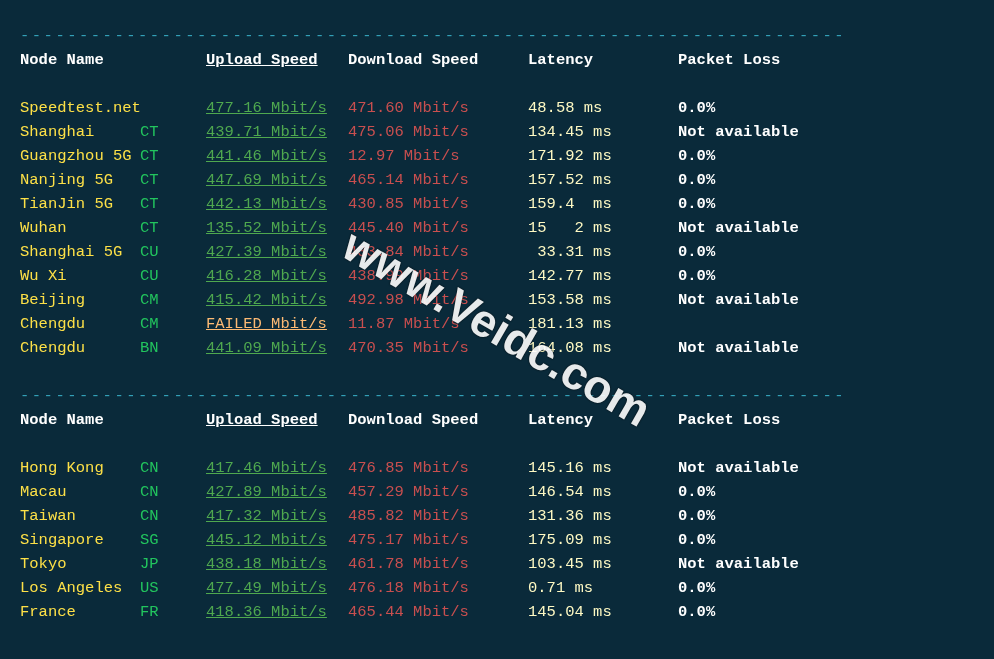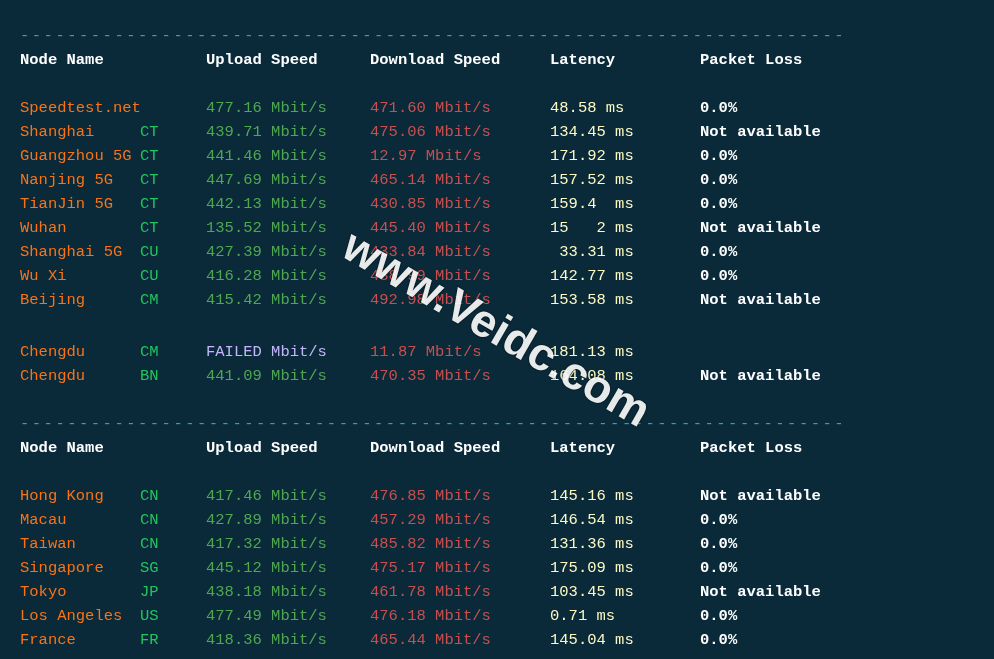--- a/index.html
+++ b/index.html
@@ -21,25 +21,25 @@
   }
   .dash {
     color: #33a0b7;
     letter-spacing: 2.5px;
   }
   .hdr {
     color: #ffffff;
     font-weight: bold;
   }
   .row { display: block; }
-  .c-node { display:inline-block; width:120px; color:#f97316; }
+  .c-node { display:inline-block; width:120px; color:#fde047; }
   .c-cc   { display:inline-block; width:66px;  color:#22c55e; }
-  .c-up   { display:inline-block; width:142px; color:#4fa84f; }
-  .c-up.failed { color:#c4b5fd;margin-top:28px; }
-  .c-dn   { display:inline-block; width:180px; color:#c94f4f;margin-left:22px; }
+  .c-up   { display:inline-block; width:142px; color:#4fa84f;text-decoration:underline; }
+  .c-up.failed { color:#fdba74; }
+  .c-dn   { display:inline-block; width:180px; color:#c94f4f; }
   .c-lat  { display:inline-block; width:150px; color:#fef9c3; }
   .c-pl   { display:inline-block; color:#ffffff; font-weight:bold;}
   .hdr .c-node, .hdr .c-cc, .hdr .c-up, .hdr .c-dn, .hdr .c-lat, .hdr .c-pl {
     color:#ffffff;
   }
   .wm {
     position:absolute;
     top:50%; left:50%;
     transform: translate(-50%,-60%) rotate(30deg);
     font-family: sans-serif;

